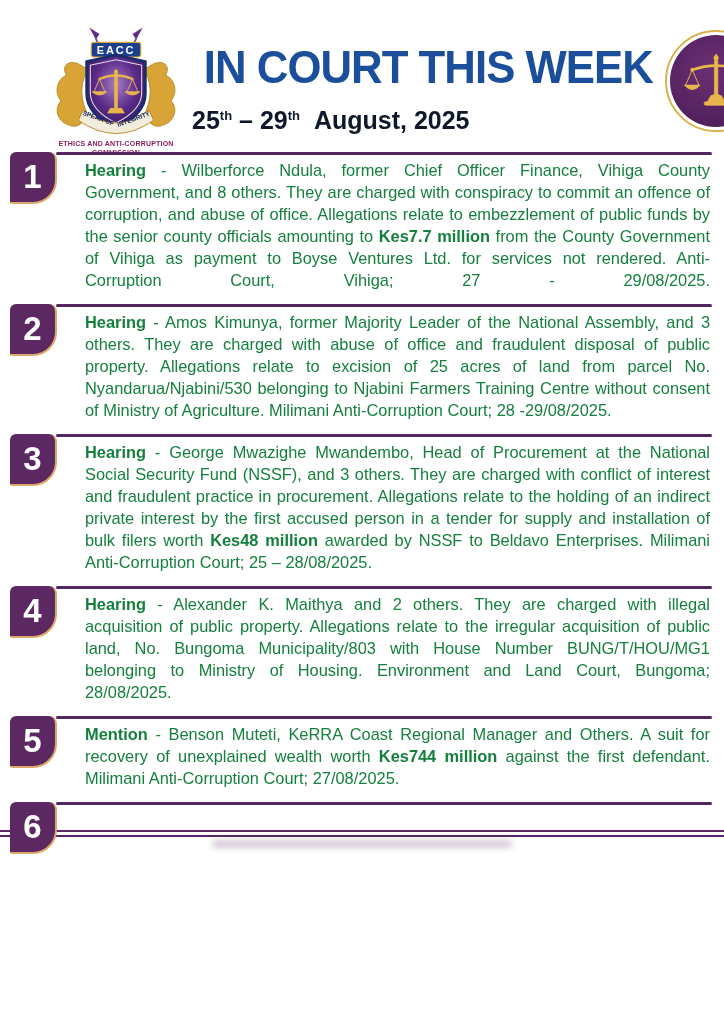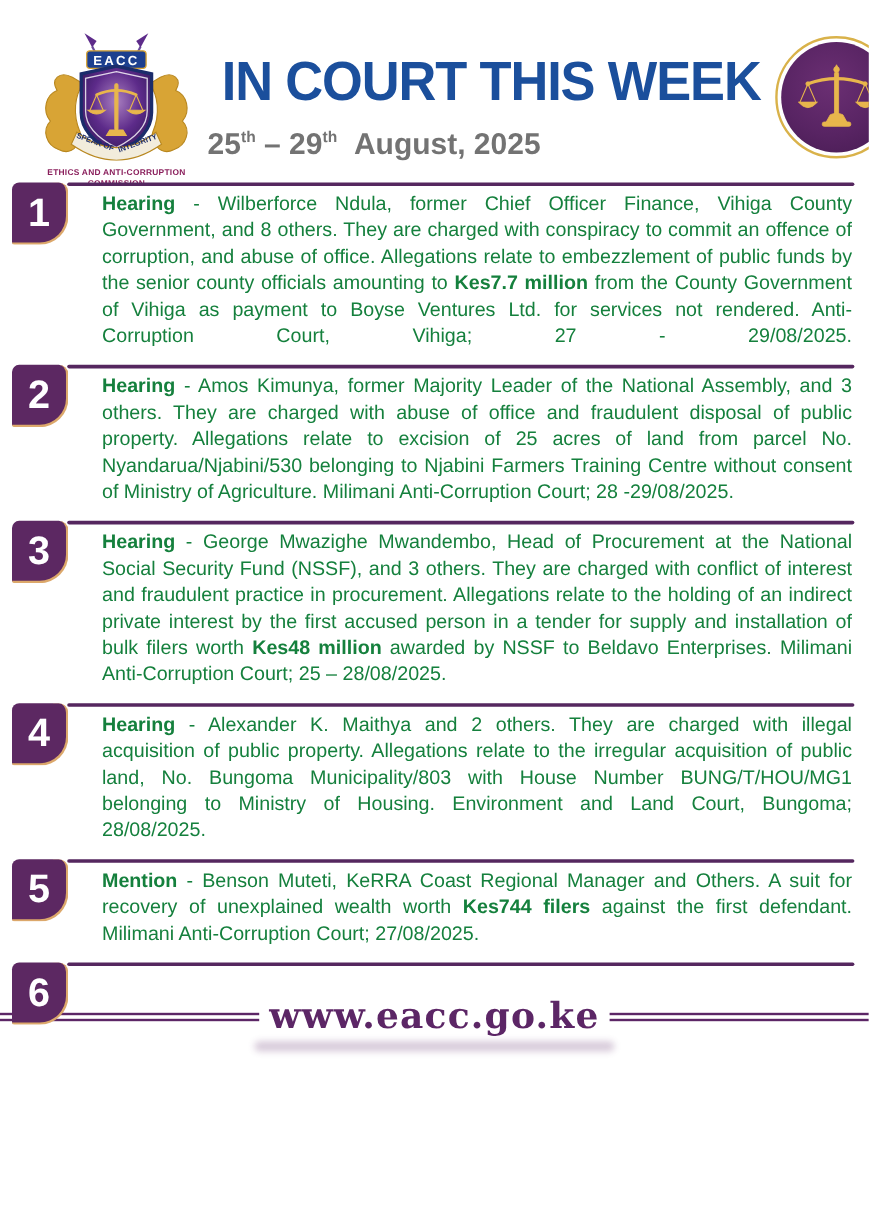--- a/index.html
+++ b/index.html
@@ -1,26 +1,26 @@
 <!DOCTYPE html>
 <html><head>
 <meta charset="utf-8">
 <style>
   html,body{margin:0;padding:0;}
   body{
     width:724px;height:1024px;background:#ffffff;overflow:hidden;position:relative;
     font-family:"Liberation Sans", sans-serif;
   }
   
-  .header{display:flex;align-items:flex-start;padding:24px 16px 0 21px;height:146px;box-sizing:border-box;}
+  .header{display:flex;align-items:flex-start;padding:24px 16px 0 40px;height:146px;box-sizing:border-box;}
   .logo-wrap{width:152px;flex:0 0 152px;text-align:center;}
   .logo-caption{font-size:7px;font-weight:bold;color:#8a1f5c;line-height:1.3;letter-spacing:.2px;margin-top:1px;}
   .title-wrap{flex:1;text-align:left;padding-top:16px;}
   .title{font-size:46px;font-weight:800;color:#1b4f9c;letter-spacing:-1px;white-space:nowrap;transform:scaleX(.95);transform-origin:center;}
-  .date{font-size:25px;font-weight:700;color:#737373;margin-top:12px;}
+  .date{font-size:25px;font-weight:700;color:#0f172a;margin-top:12px;}
   .date sup{font-size:13px;line-height:0;}
   .seal-outer{width:102px;height:102px;flex:0 0 102px;margin-top:6px;border:2px solid #d9b24a;border-radius:50%;padding:3px;box-sizing:border-box;}
   .seal-inner{width:100%;height:100%;border-radius:50%;background:radial-gradient(circle at 45% 38%,#6b2f73 0%,#582463 55%,#451a50 100%);display:flex;align-items:center;justify-content:center;}
   .seal-inner svg{width:72%;height:72%;}
   
   .items{padding-top:6px;}
   .item{position:relative;padding:7px 14px 13px 85px;}
   .topline{position:absolute;top:0;left:56px;right:12px;height:3px;background:#55275f;border-radius:2px;}
   .badge{
     position:absolute;top:0;left:10px;width:47px;height:52px;background:#5c2862;color:#ffffff;
@@ -143,28 +143,27 @@
 
   <div class="item">
     <div class="topline"></div>
     <div class="badge">4</div>
     <div class="itext"><span class="b">Hearing</span><span> - Alexander K. Maithya and 2 others. They are charged with illegal acquisition of public property. Allegations relate to the irregular acquisition of public land, No. Bungoma Municipality/803 with House Number BUNG/T/HOU/MG1 belonging to Ministry of Housing. Environment and Land Court, Bungoma; 28/08/2025.</span></div>
   </div>
 
   <div class="item">
     <div class="topline"></div>
     <div class="badge">5</div>
-    <div class="itext"><span class="b">Mention</span><span> - Benson Muteti, KeRRA Coast Regional Manager and Others. A suit for recovery of unexplained wealth worth </span><span class="b">Kes744 filers</span><span> against the first defendant. Milimani Anti-Corruption Court; 27/08/2025.</span></div>
+    <div class="itext"><span class="b">Mention</span><span> - Benson Muteti, KeRRA Coast Regional Manager and Others. A suit for recovery of unexplained wealth worth </span><span class="b">Kes744 million</span><span> against the first defendant. Milimani Anti-Corruption Court; 27/08/2025.</span></div>
   </div>
 
   <div class="item">
     <div class="topline"></div>
     <div class="badge">6</div>
   </div>
 
 </div>
 
 <div class="footer">
   <div class="dline"></div>
-  <div class="site">www.eacc.go.ke</div>
   <div class="dline"></div>
 </div>
 <div class="footer-smudge"></div>
 
 </body></html>

